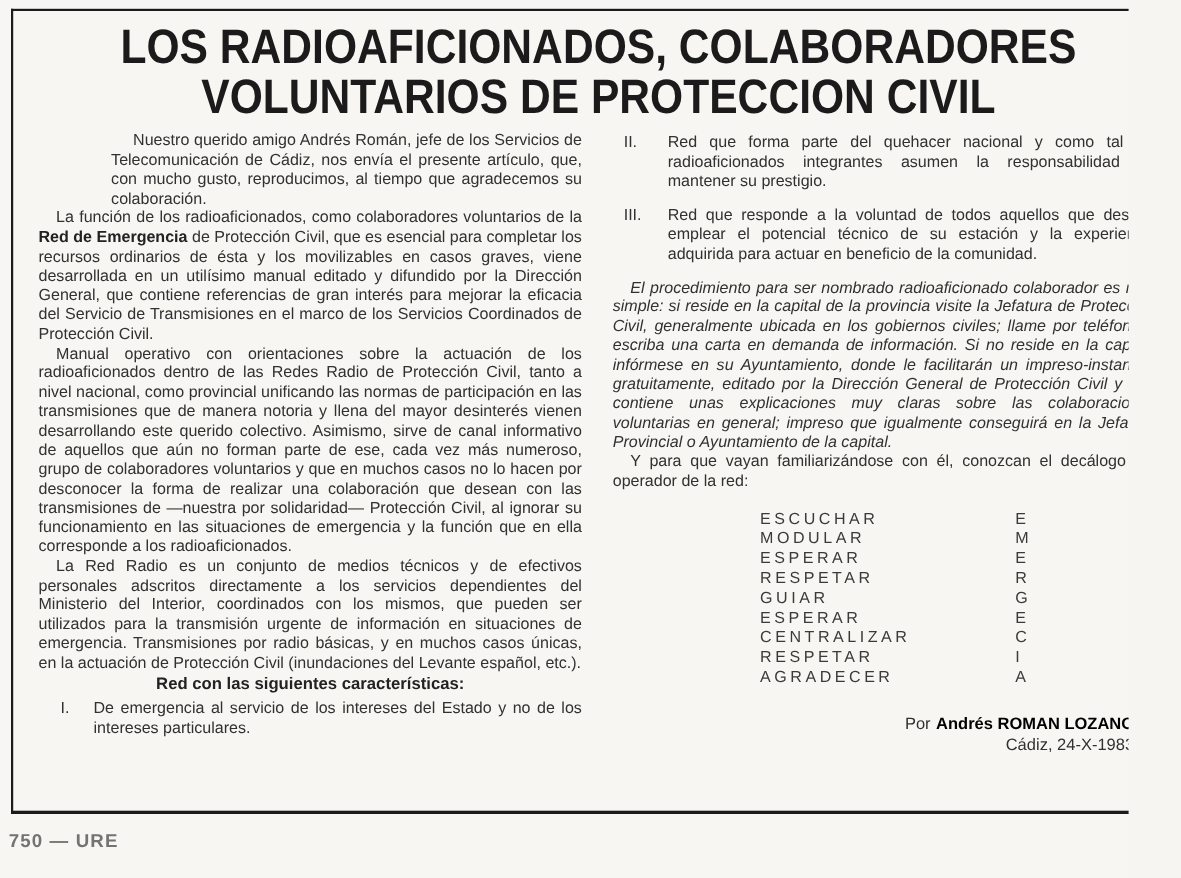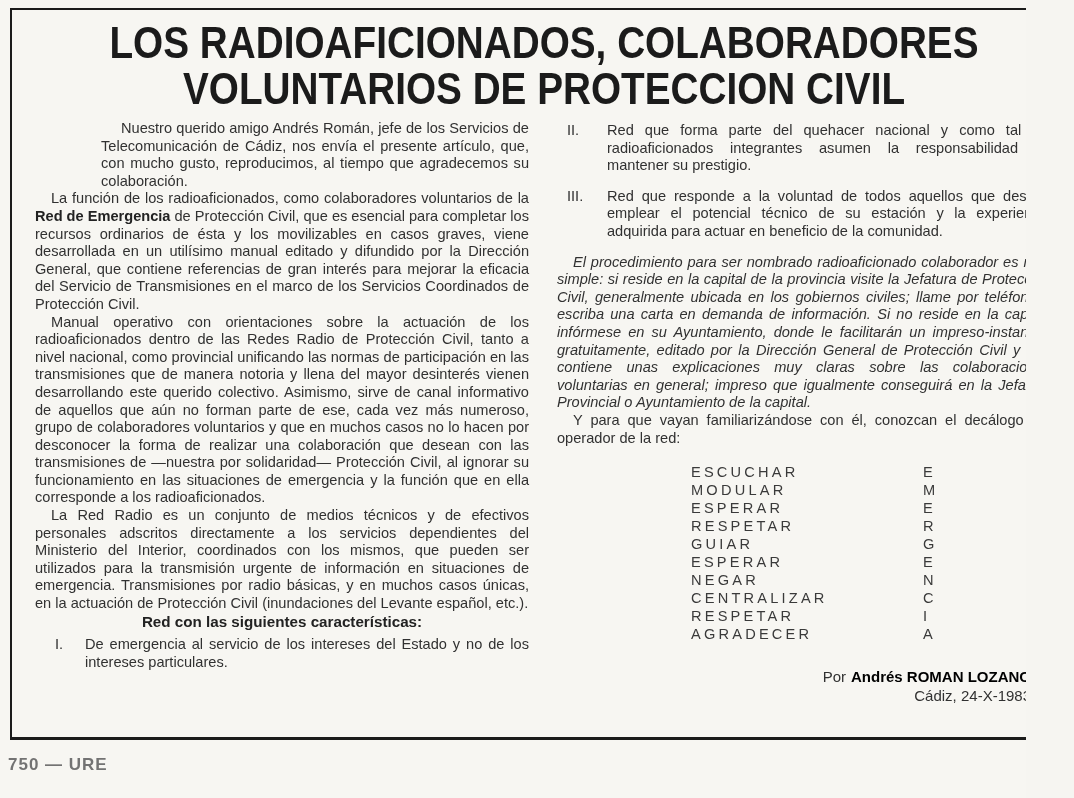--- a/index.html
+++ b/index.html
@@ -151,24 +151,20 @@
             </div>
           <div class="dec-row">
               <span class="dec-word">GUIAR</span>
               <span class="dec-letter">G</span>
             </div>
           <div class="dec-row">
               <span class="dec-word">ESPERAR</span>
               <span class="dec-letter">E</span>
             </div>
           <div class="dec-row">
-              <span class="dec-word">NEGAR</span>
-              <span class="dec-letter">N</span>
-            </div>
-          <div class="dec-row">
               <span class="dec-word">CENTRALIZAR</span>
               <span class="dec-letter">C</span>
             </div>
           <div class="dec-row">
               <span class="dec-word">RESPETAR</span>
               <span class="dec-letter">I</span>
             </div>
           <div class="dec-row">
               <span class="dec-word">AGRADECER</span>
               <span class="dec-letter">A</span>

